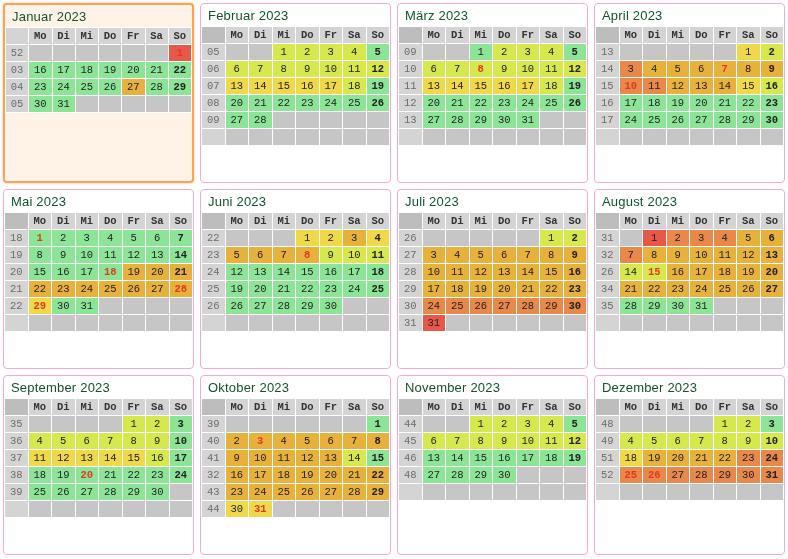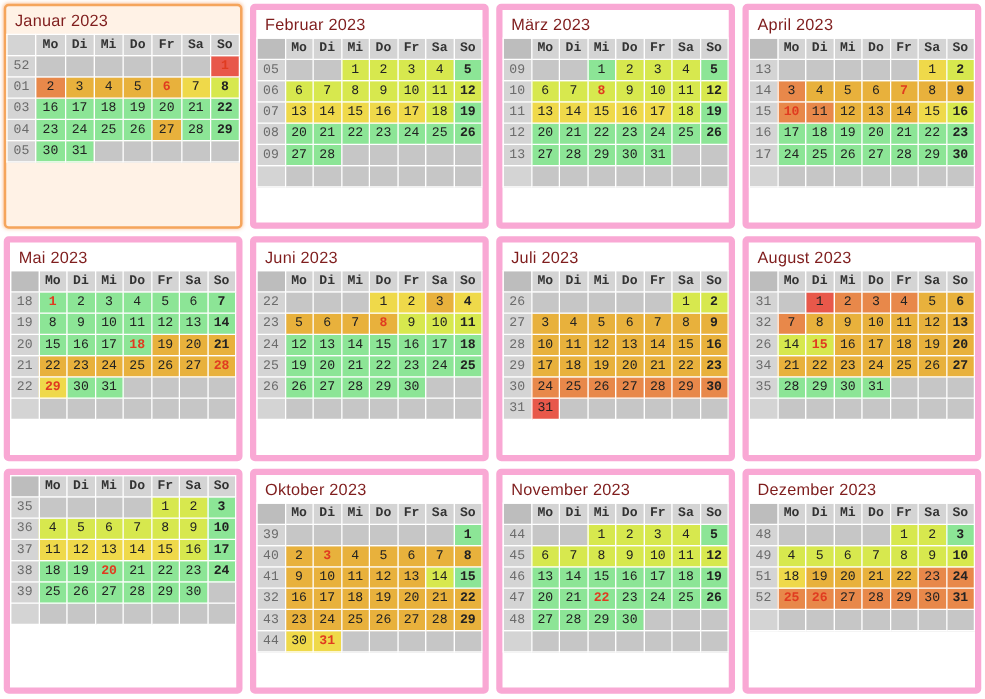--- a/index.html
+++ b/index.html
@@ -12,37 +12,37 @@
     overflow:hidden;
   }
   #grid{
     display:grid;
     grid-template-columns:repeat(4, 197px);
     grid-template-rows:repeat(3, 186px);
     width:788px;height:558px;
   }
   .month{
     margin:3px;
-    border:5px solid #f9a8d4;
+    border:1px solid #f9a8d4;
     border-radius:4px;
     background:#ffffff;
     box-sizing:border-box;
     width:191px;
     overflow:hidden;
     position:relative;
   }
   .month.current{
     border:2px solid #f5a55c;
     background:#fff2e6;
     box-shadow:0 0 3px rgba(245,140,60,.5);
   }
   .mtitle{
     font-size:13px;
     padding:4px 0 3px 7px;
-    color:#7f1d1d;
+    color:#14532d;
     font-weight:normal;
     letter-spacing:.2px;
   }
   table.cal{
     border-collapse:collapse;
     width:100%;
     table-layout:fixed;
     font-family:Liberation Mono, monospace;
   }
   table.cal th, table.cal td{
@@ -102,30 +102,20 @@
             <td class="wk">52</td>
             <td class="empty"></td>
             <td class="empty"></td>
             <td class="empty"></td>
             <td class="empty"></td>
             <td class="empty"></td>
             <td class="empty"></td>
             <td class="c-red t-red">1</td>
           </tr>
           <tr>
-            <td class="wk">01</td>
-            <td class="c-dorange">2</td>
-            <td class="c-orange">3</td>
-            <td class="c-orange">4</td>
-            <td class="c-orange">5</td>
-            <td class="c-orange t-red">6</td>
-            <td class="c-yellow">7</td>
-            <td class="c-ygreen t-bold">8</td>
-          </tr>
-          <tr>
             <td class="wk">03</td>
             <td class="c-green">16</td>
             <td class="c-green">17</td>
             <td class="c-green">18</td>
             <td class="c-green">19</td>
             <td class="c-green">20</td>
             <td class="c-green">21</td>
             <td class="c-green t-bold">22</td>
           </tr>
           <tr>
@@ -698,20 +688,21 @@
             <td class="empty"></td>
             <td class="empty"></td>
             <td class="empty"></td>
             <td class="empty"></td>
             <td class="empty"></td>
           </tr>
         </tbody>
       </table>
     </div>
     <div class="month">
+      <div class="mtitle">September 2023</div>
       <table class="cal">
         <thead>
           <tr class="hdr">
             <th class="wk"></th>
             <th>Mo</th>
             <th>Di</th>
             <th>Mi</th>
             <th>Do</th>
             <th>Fr</th>
             <th>Sa</th>
@@ -901,30 +892,20 @@
             <td class="wk">46</td>
             <td class="c-green">13</td>
             <td class="c-green">14</td>
             <td class="c-green">15</td>
             <td class="c-green">16</td>
             <td class="c-green">17</td>
             <td class="c-green">18</td>
             <td class="c-green t-bold">19</td>
           </tr>
           <tr>
-            <td class="wk">47</td>
-            <td class="c-green">20</td>
-            <td class="c-green">21</td>
-            <td class="c-green t-red">22</td>
-            <td class="c-green">23</td>
-            <td class="c-green">24</td>
-            <td class="c-green">25</td>
-            <td class="c-green t-bold">26</td>
-          </tr>
-          <tr>
             <td class="wk">48</td>
             <td class="c-green">27</td>
             <td class="c-green">28</td>
             <td class="c-green">29</td>
             <td class="c-green">30</td>
             <td class="empty"></td>
             <td class="empty"></td>
             <td class="empty"></td>
           </tr>
           <tr>

